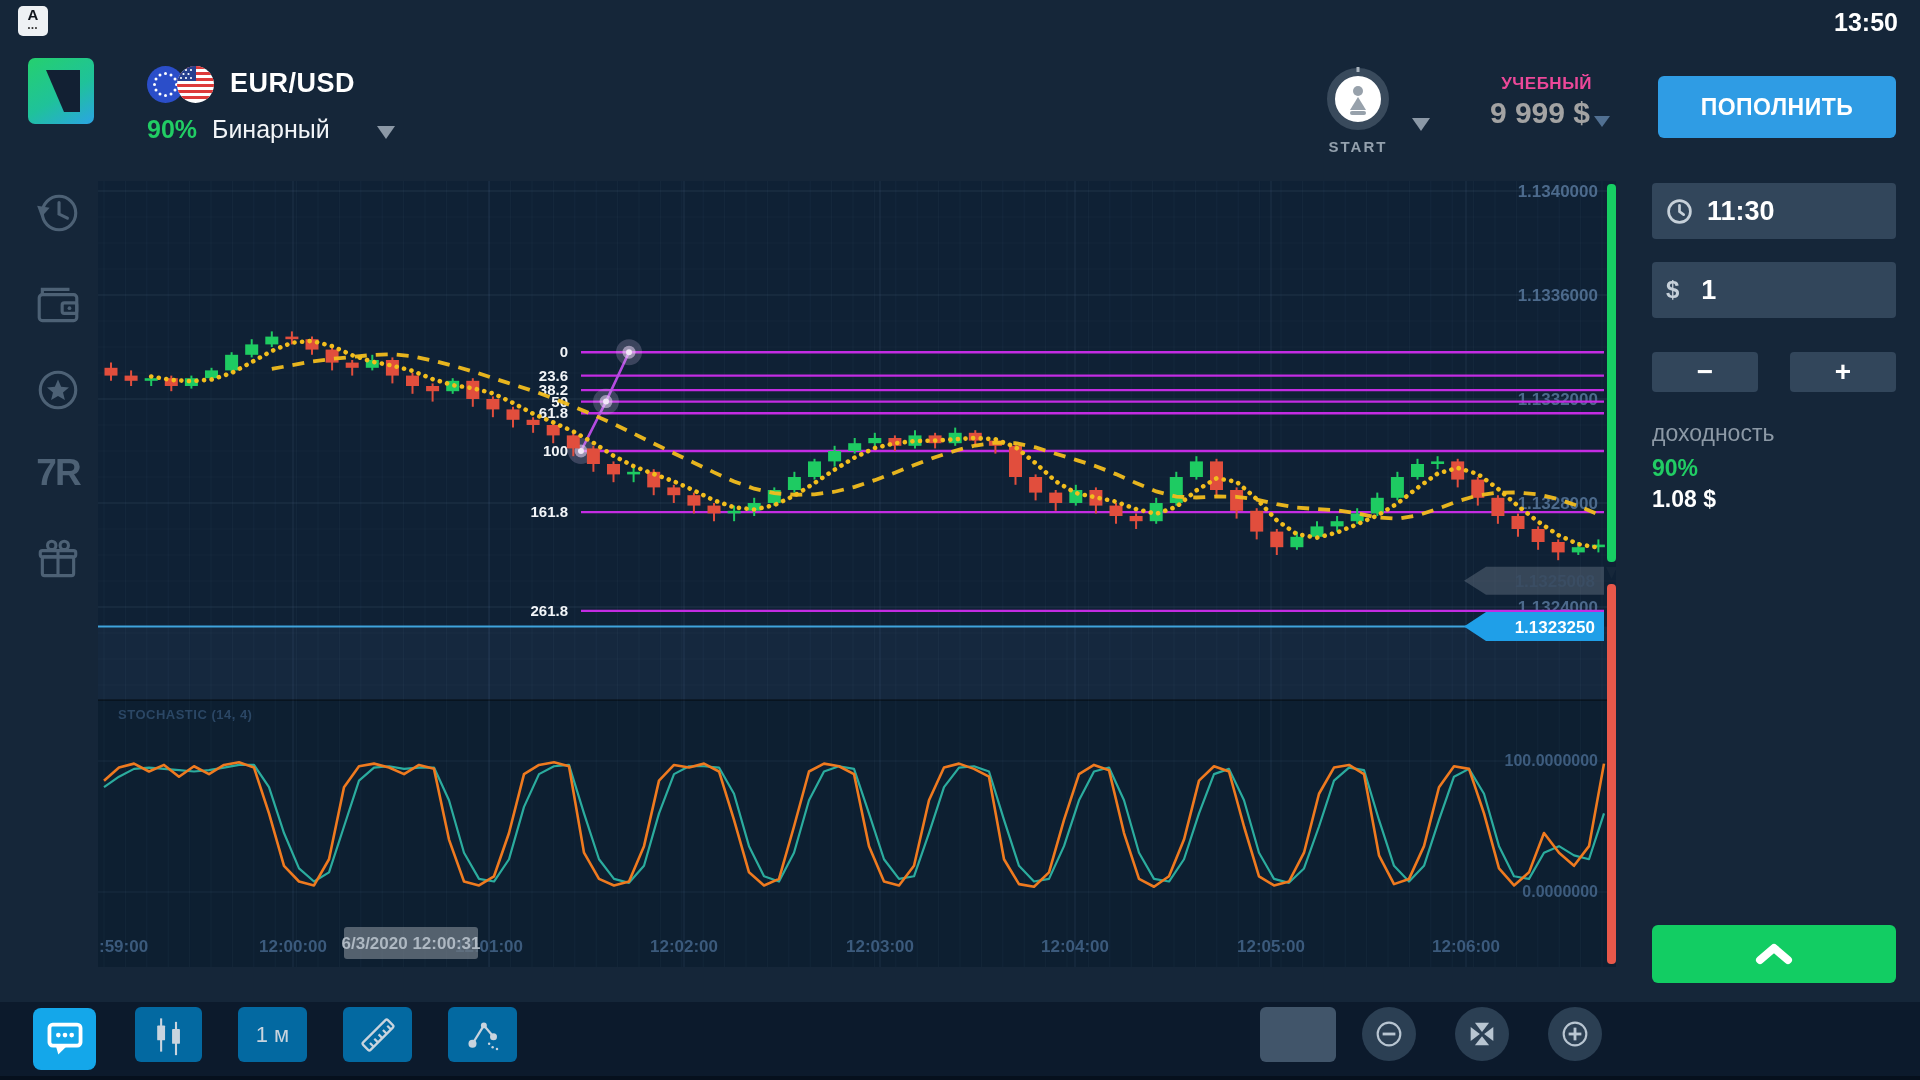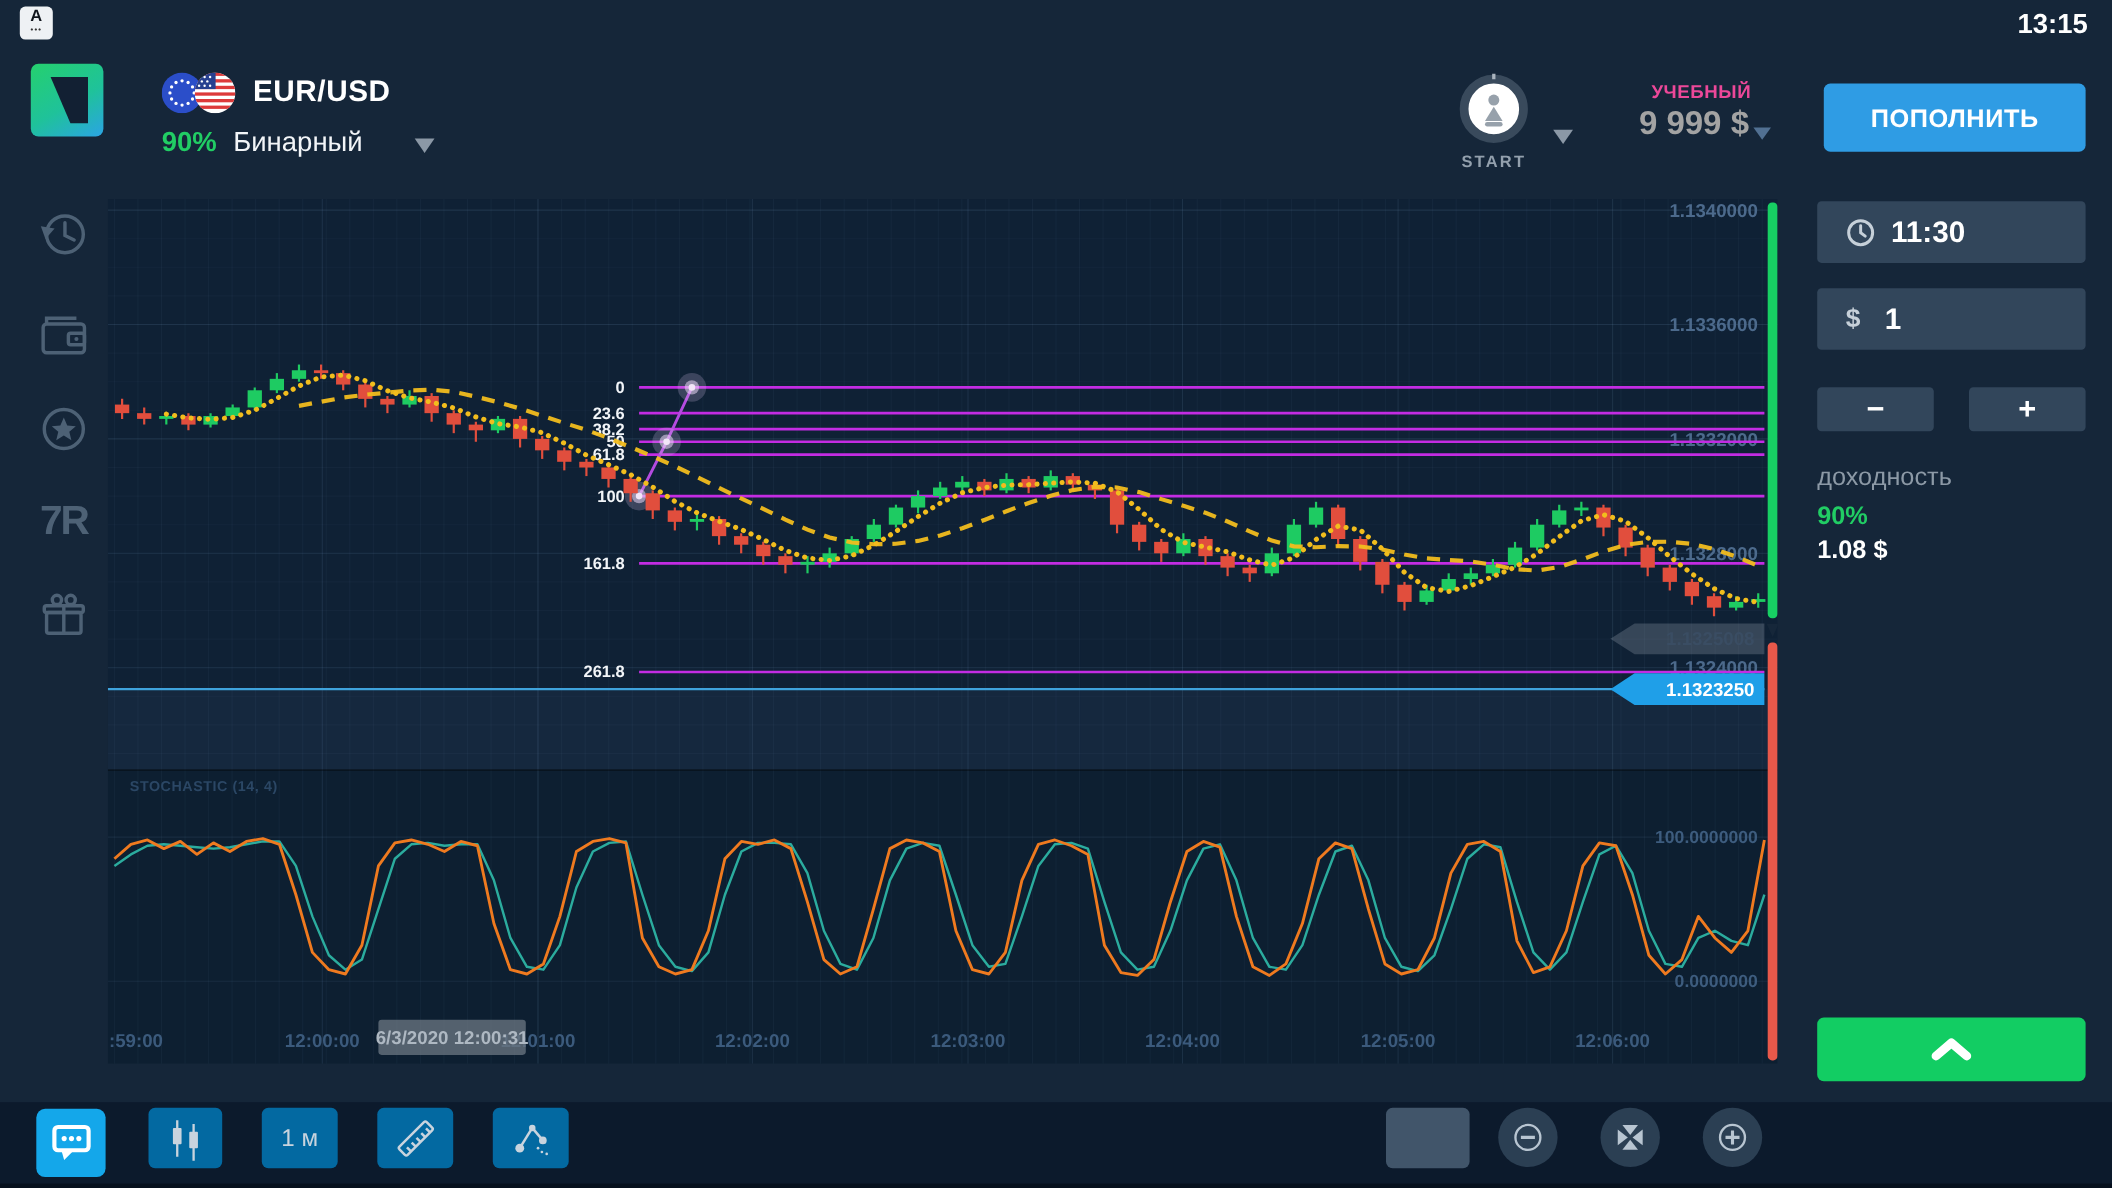--- a/index.html
+++ b/index.html
@@ -37,21 +37,21 @@
 
   .deposit-btn { position:absolute; left:1658px; top:76px; width:238px; height:62px; background:#2f9ce4; border-radius:6px;
     display:flex; align-items:center; justify-content:center; font-size:23px; font-weight:bold; letter-spacing:0.5px; cursor:pointer; }
 
   
   .side-btn { position:absolute; left:34px; width:48px; height:48px; display:flex; align-items:center; justify-content:center; cursor:pointer; }
   .seven-r { font-size:37px; font-weight:bold; color:#4d6175; letter-spacing:-2px; }
 
   
   .field { position:absolute; left:1652px; width:244px; height:56px; background:#32465b; border-radius:4px;
-    display:flex; align-items:center; padding-left:26px; font-size:27px; font-weight:bold; }
+    display:flex; align-items:center; padding-left:14px; font-size:27px; font-weight:bold; }
   .field .icon { margin-right:14px; display:flex; }
   .field .cur { color:#c6d0d9; margin-right:22px; font-size:24px; }
   .step-btn { position:absolute; top:352px; width:106px; height:40px; background:#32465b; border-radius:4px;
     display:flex; align-items:center; justify-content:center; font-size:28px; font-weight:900; color:#fff; cursor:pointer; line-height:0; }
   .profit-label { position:absolute; left:1652px; top:420px; font-size:23px; color:#8c99a6; }
   .profit-pct { position:absolute; left:1652px; top:455px; font-size:23px; font-weight:bold; color:#21cd64; }
   .profit-amt { position:absolute; left:1652px; top:486px; font-size:23px; font-weight:bold; }
   .call-btn,.put-btn { position:absolute; left:1652px; width:244px; height:58px; border-radius:6px;
     display:flex; align-items:center; justify-content:center; cursor:pointer; }
   .call-btn { top:925px; background:#12cd63; }
@@ -75,21 +75,21 @@
 </style>
 </head>
 <body>
 
 <div class="app">
 
   <div class="a-badge">
     <span>A</span>
     <span class="dots">•••</span>
   </div>
-  <div class="sys-time">13:15</div>
+  <div class="sys-time">13:50</div>
 
   <div class="logo">
     <svg width="66" height="66" viewBox="0 0 66 66">
       <polygon points="18,12 52,12 52,54 36,54" fill="#122033"></polygon>
     </svg>
   </div>
 
   <div class="flag eu">
     <svg width="37" height="37" viewBox="0 0 37 37">
       <circle cx="18.5" cy="18.5" r="18.5" fill="#2b4ec9"></circle>

